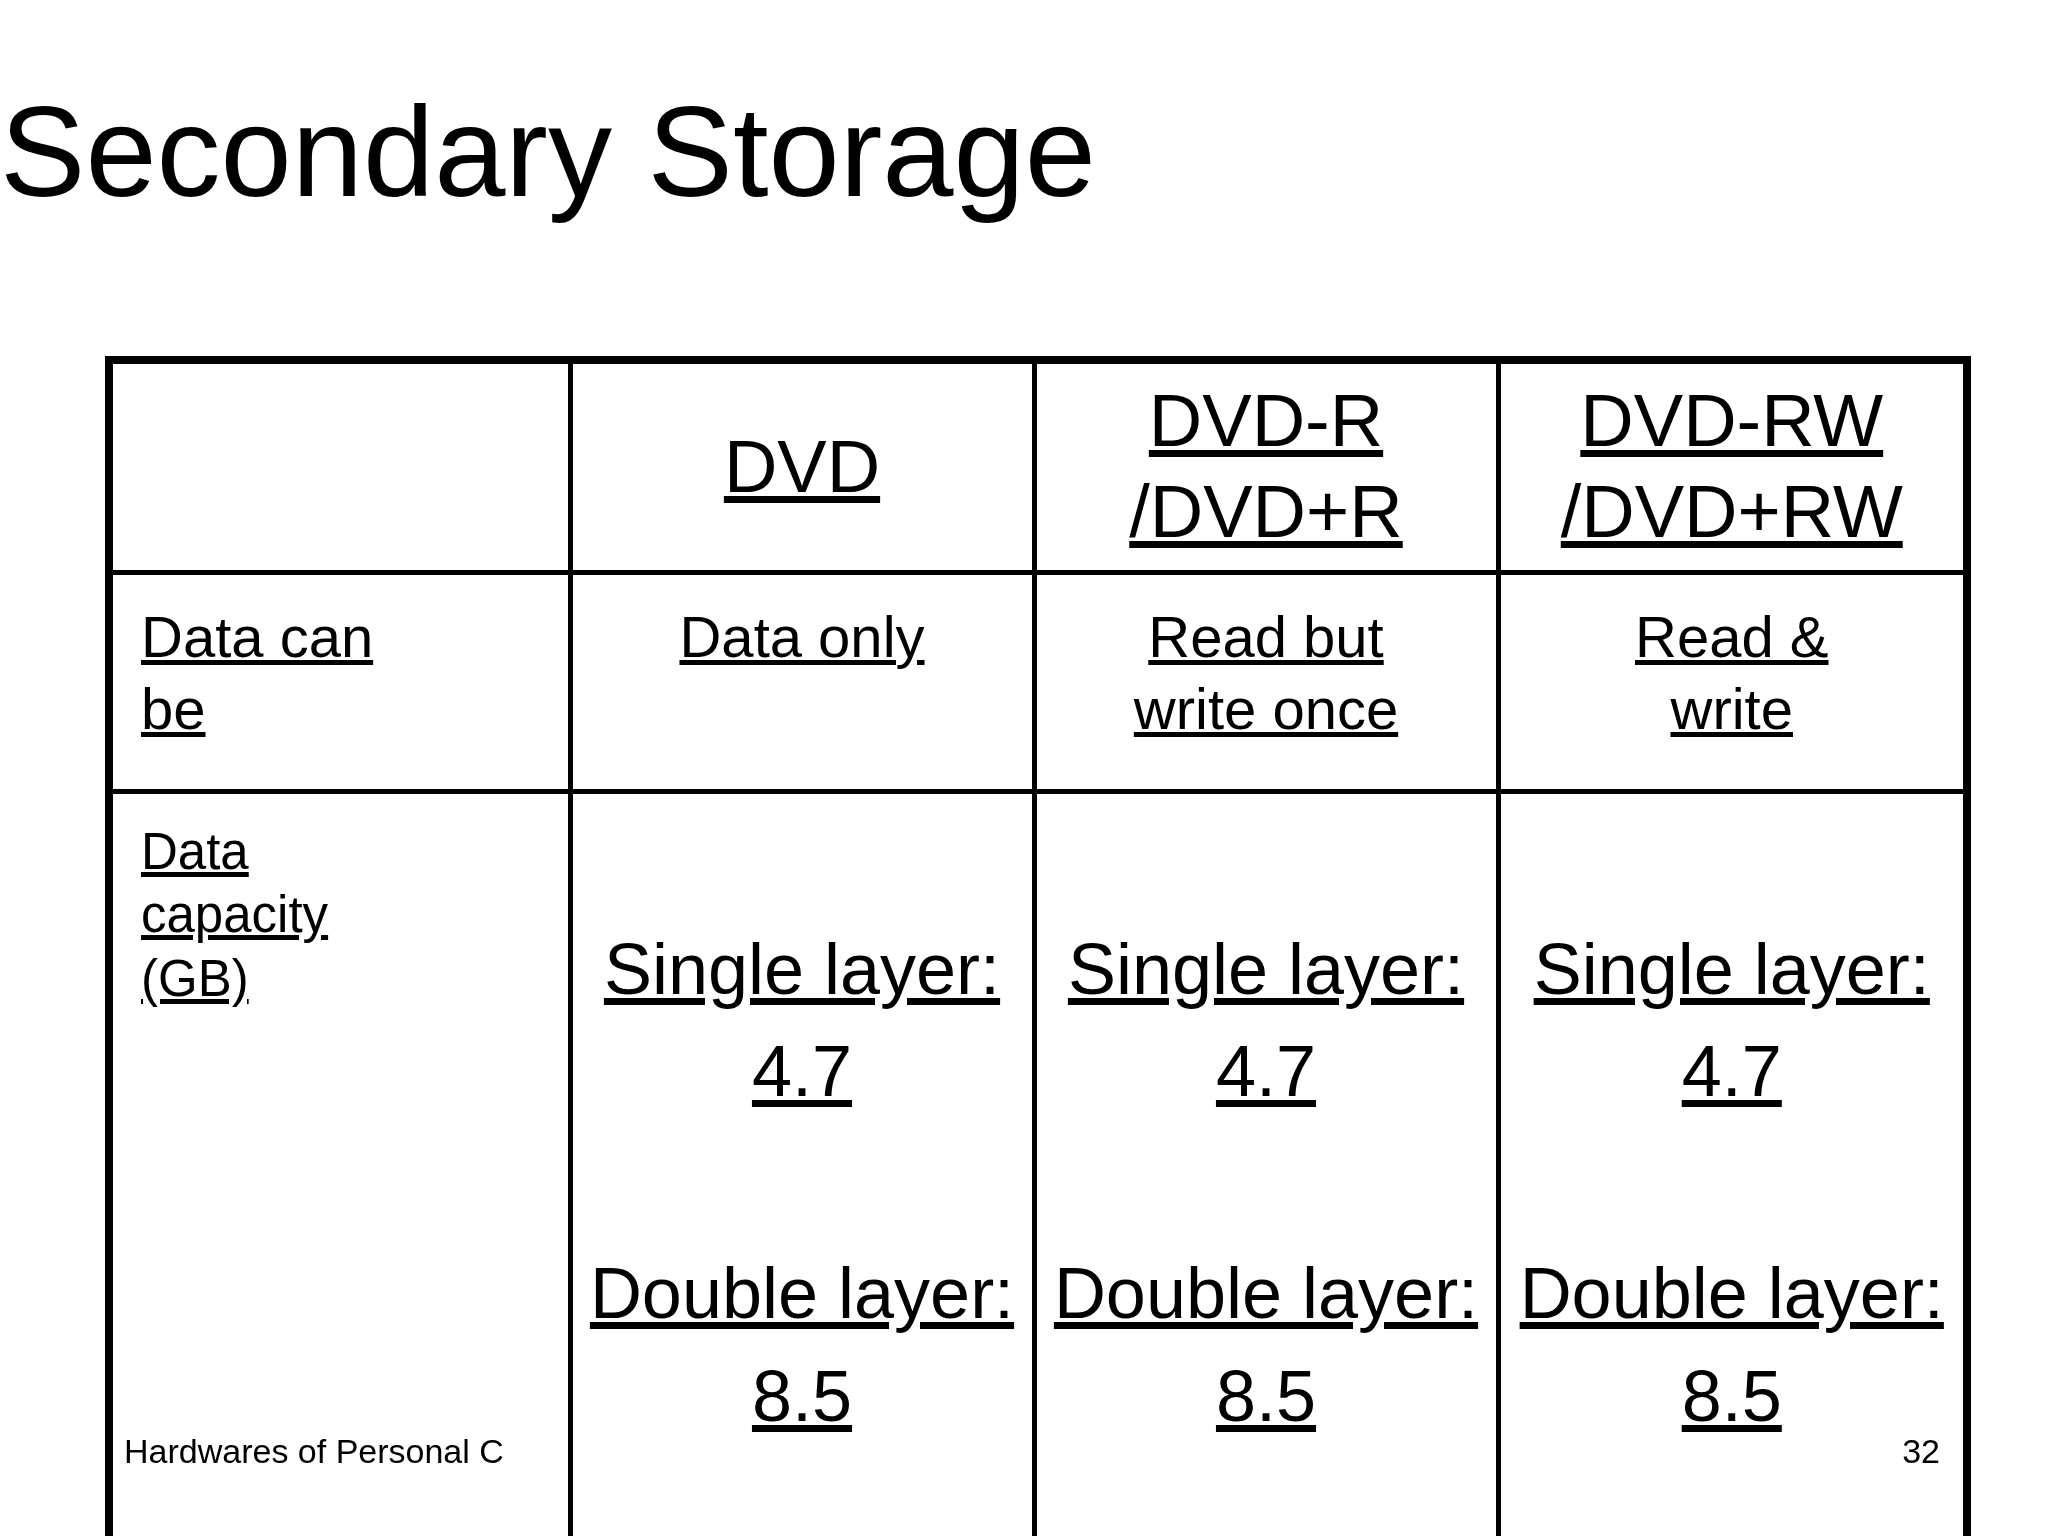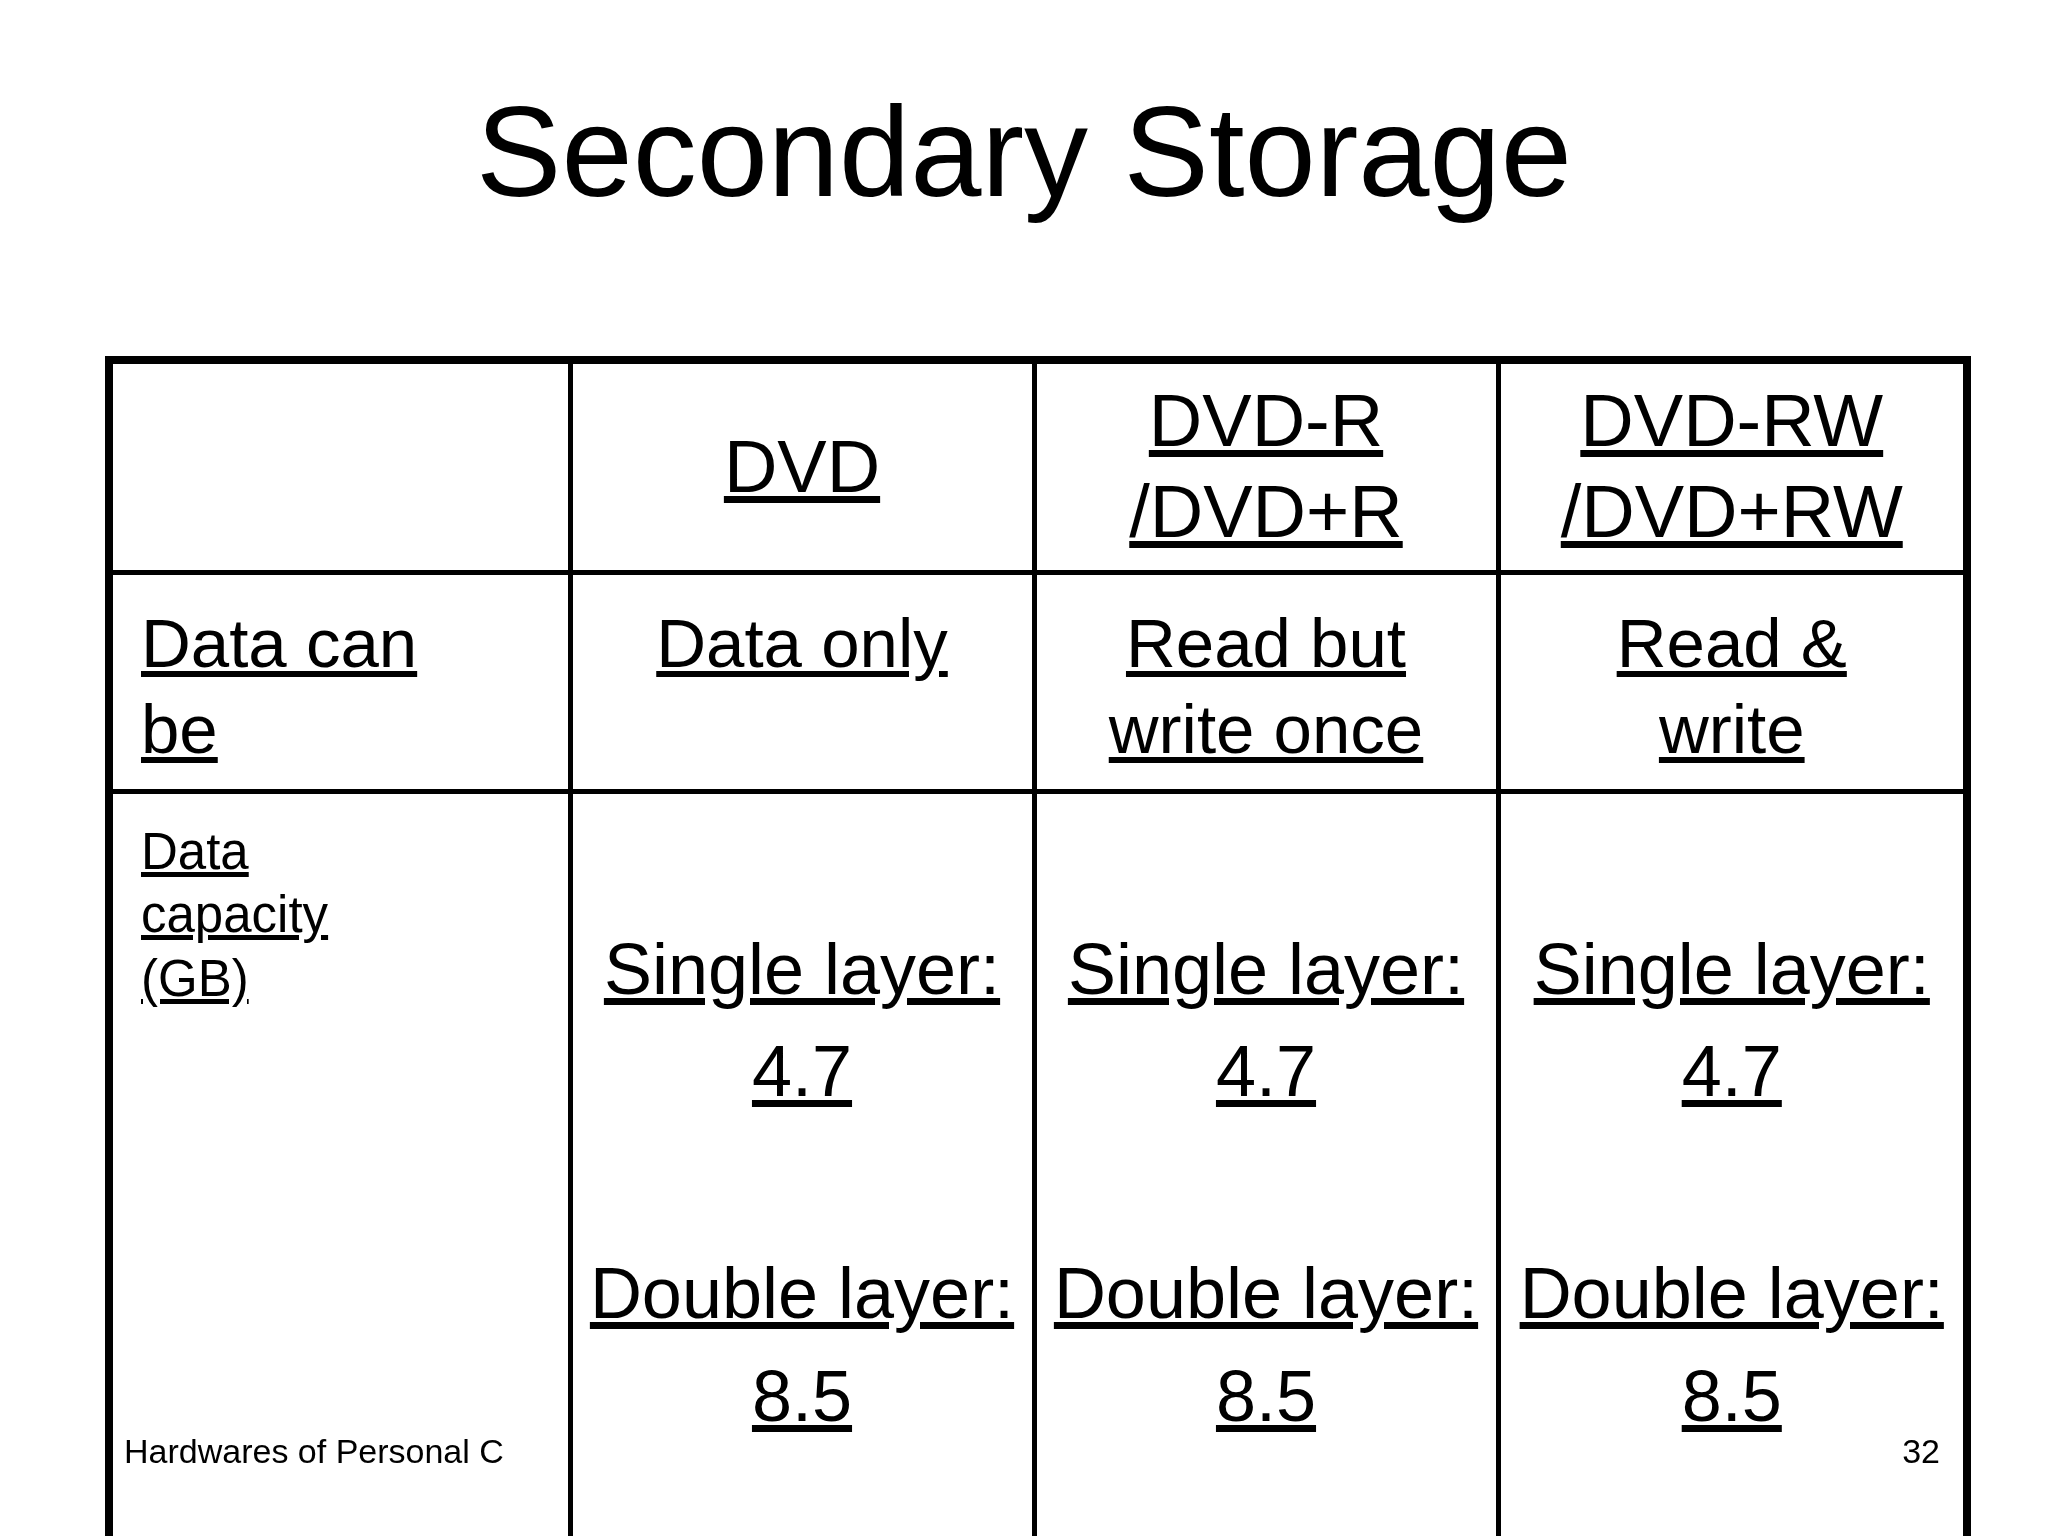--- a/index.html
+++ b/index.html
@@ -12,21 +12,20 @@
     height: 1536px;
     background: #ffffff;
     overflow: hidden;
   }
 
   .slide-title {
     position: absolute;
     top: 78px;
     left: 0;
     width: 100%;
-    text-align: center;
     font-size: 128px;
     font-weight: 400;
     letter-spacing: 0px;
     white-space: pre-line;
   }
 
   table.storage-table {
     position: absolute;
     left: 105px;
     top: 356px;
@@ -57,21 +56,21 @@
   tr.header-row { height: 212px; }
   tr.header-row td {
     vertical-align: middle;
     text-align: center;
     font-size: 74px;
     line-height: 1.22;
   }
 
   tr.databe-row { height: 219px; }
   tr.databe-row td {
-    font-size: 69px;
+    font-size: 58px;
     line-height: 1.25;
     padding-top: 26px;
     text-align: center;
   }
   tr.databe-row td.row-label,
   tr.capacity-row td.row-label {
     text-align: left;
     padding-left: 28px;
   }
 

